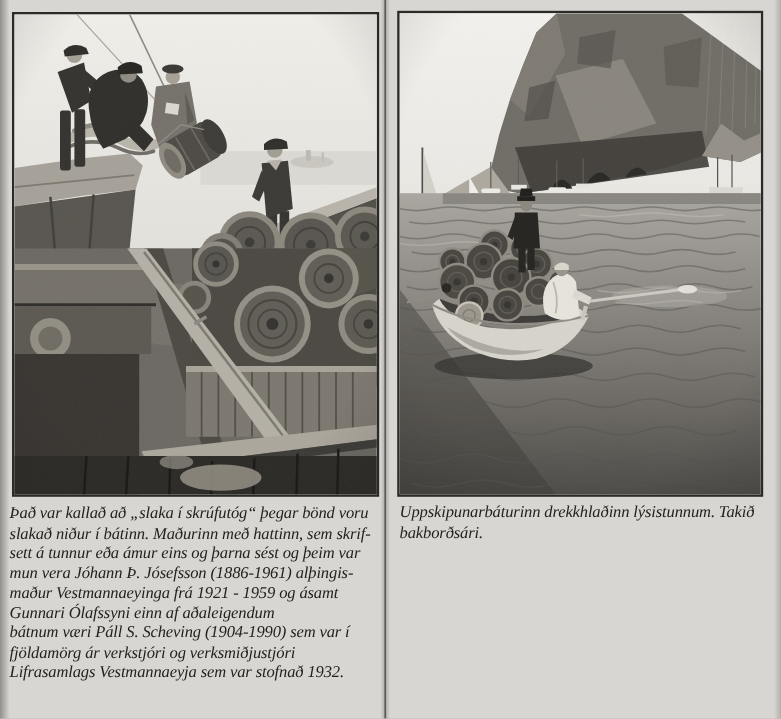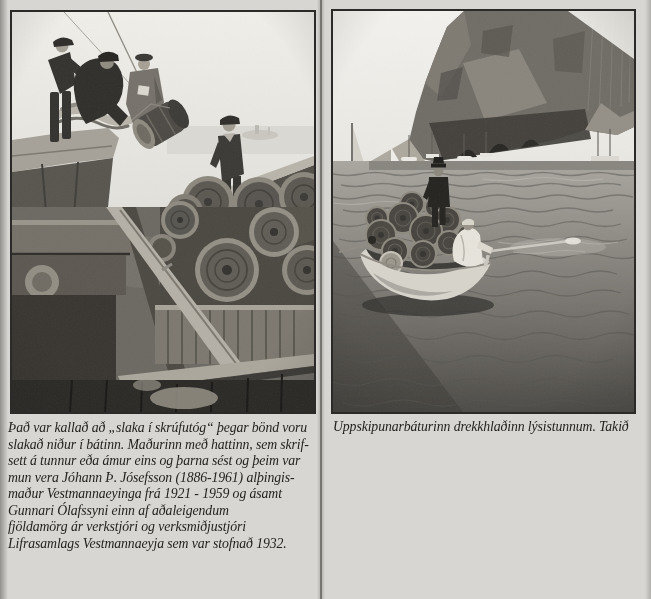--- a/index.html
+++ b/index.html
@@ -451,23 +451,25 @@
 
   <div class="gutter"></div>
 
   <div class="caption" id="caption-left">
     <div class="cap-line">Það var kallað að „slaka í skrúfutóg“ þegar bönd voru</div>
     <div class="cap-line">slakað niður í bátinn. Maðurinn með hattinn, sem skrif-</div>
     <div class="cap-line">sett á tunnur eða ámur eins og þarna sést og þeim var</div>
     <div class="cap-line">mun vera Jóhann Þ. Jósefsson (1886-1961) alþingis-</div>
     <div class="cap-line">maður Vestmannaeyinga frá 1921 - 1959 og ásamt</div>
     <div class="cap-line">Gunnari Ólafssyni einn af aðaleigendum</div>
+    <div class="cap-line">bátnum væri Páll S. Scheving (1904-1990) sem var í</div>
     <div class="cap-line">fjöldamörg ár verkstjóri og verksmiðjustjóri</div>
     <div class="cap-line">Lifrasamlags Vestmannaeyja sem var stofnað 1932.</div>
   </div>
 
   <div class="caption" id="caption-right">
     <div class="cap-line">Uppskipunarbáturinn drekkhlaðinn lýsistunnum. Takið</div>
+    <div class="cap-line">bakborðsári.</div>
   </div>
 
   <div class="edge-shadow-left"></div>
   <div class="edge-shadow-right"></div>
 </div>
 
 </body></html>

